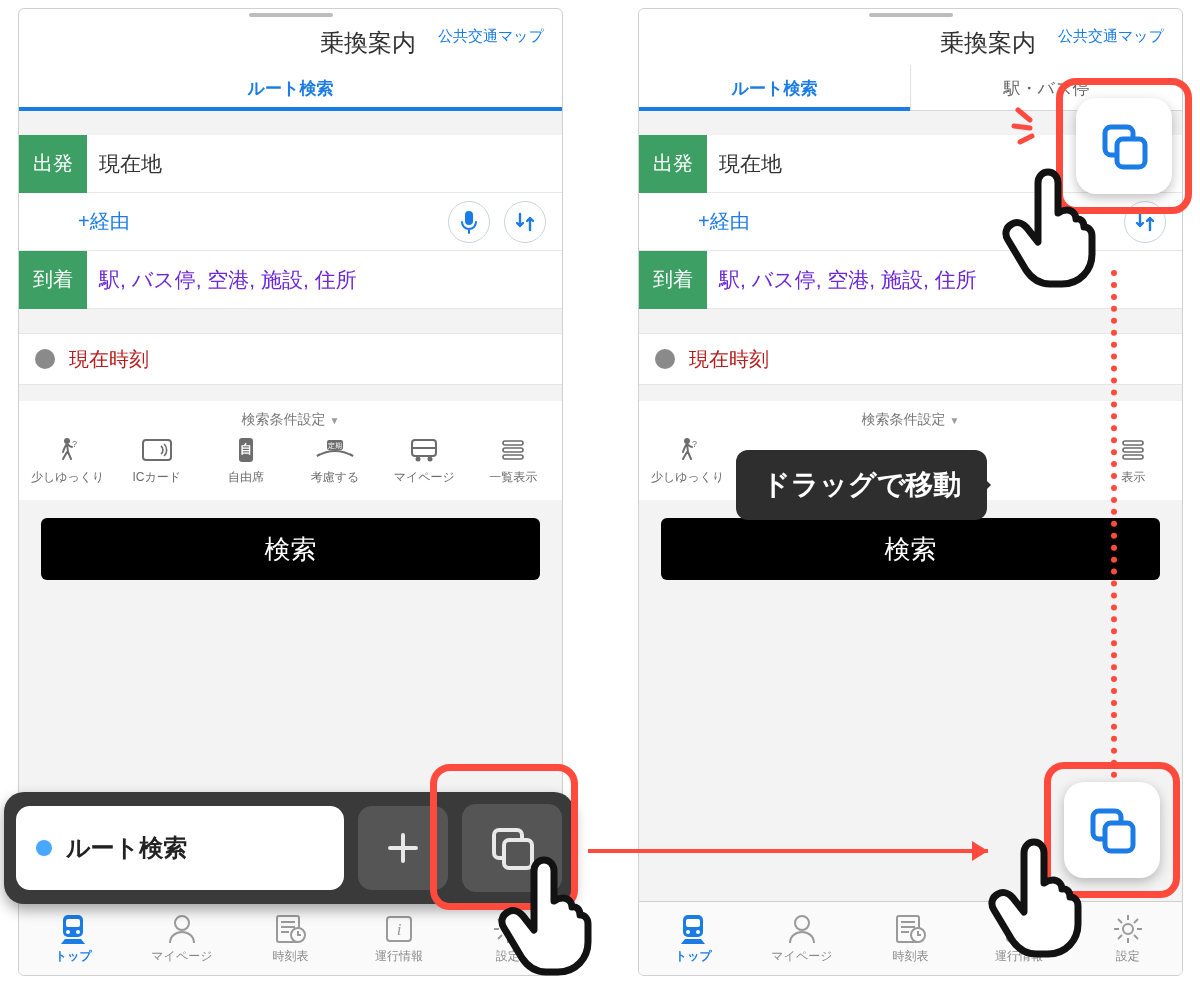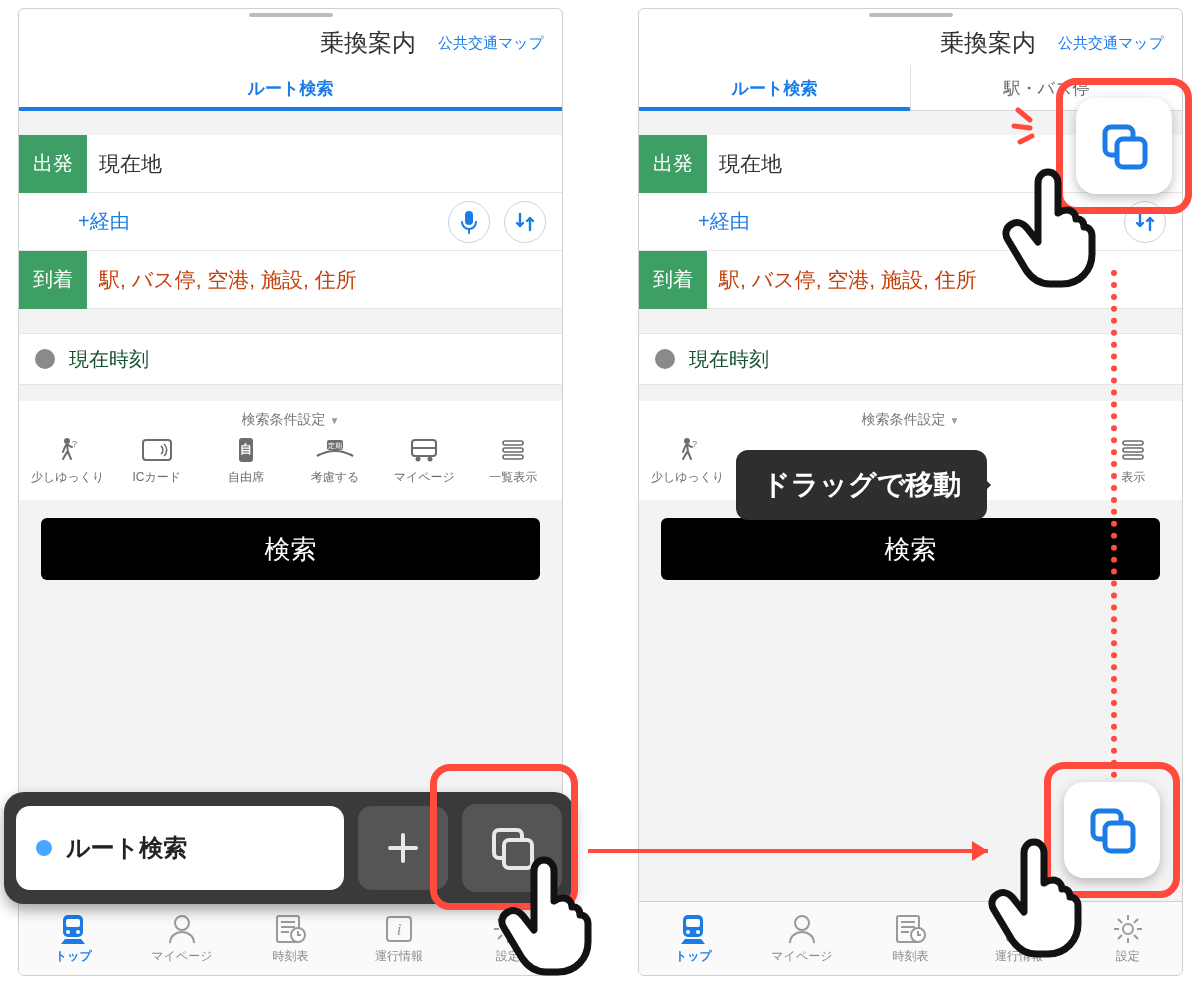--- a/index.html
+++ b/index.html
@@ -23,46 +23,46 @@
     flex-direction: column;
     overflow: hidden;
   }
   .phone-left  { left: 18px; }
   .phone-right { left: 638px; }
 
   
   .home-ind { display:flex; justify-content:center; padding-top:4px; }
   .home-ind span { width:84px; height:4px; border-radius:2px; background:#bdbdbd; }
 
-  .title-row { display:flex; align-items:center; padding: 10px 18px 6px 18px; }
+  .title-row { display:flex; align-items:flex-start; padding: 10px 18px 6px 18px; }
   .title-row .spacer { flex:1; }
   .title-row .title { font-size:24px; color:#333; font-weight:400; }
   .title-row .link  { font-size:15px; color:#1b7ce6; margin-left:22px; }
 
   .tabs { display:flex; border-bottom:1px solid #d6d6d6; background:#fff; }
   .tab { flex:1; text-align:center; padding:12px 0 10px; font-size:17px; color:#666; position:relative; }
   .tab.active { color:#1b7ce6; font-weight:600; }
   .tab.active::after{ content:""; position:absolute; left:0; right:0; bottom:-1px; height:4px; background:#1b7ce6; }
   .tab + .tab { border-left:1px solid #e0e0e0; }
 
   
   .form { background:#f3f3f3; padding-top:24px; }
   .row { display:flex; align-items:center; background:#fff; height:58px; border-bottom:1px solid #e6e6e6;}
   .row .badge { width:68px; height:58px; display:flex; align-items:center; justify-content:center; color:#fff; font-size:20px;}
   .badge.green { background:#3d9f63; }
   .row .val { flex:1; padding-left:12px; font-size:21px; color:#333; }
-  .row .ph  { color:#c2410c; }
+  .row .ph  { color:#6d28d9; }
   .row.via { padding-left:16px; color:#1b7ce6; font-size:20px; justify-content:space-between; padding-right:16px;}
   .row.via .via-label{color:#1b7ce6;margin-left:43px;}
   .icons { display:flex; gap:14px; align-items:center;}
   .circ { width:42px; height:42px; border:1px solid #ccd3dc; border-radius:50%; display:flex; align-items:center; justify-content:center;}
 
   .time-row{ display:flex; align-items:center; background:#fff; height:52px; padding-left:16px; gap:14px; margin-top:24px; border-top:1px solid #e6e6e6; border-bottom:1px solid #e6e6e6;}
   .time-row .clock{ width:20px;height:20px;border-radius:50%;background:#8a8a8a;position:relative;}
-  .time-row .lbl{ font-size:20px; color:#14532d;}
+  .time-row .lbl{ font-size:20px; color:#b91c1c;}
 
   .cond-area{ background:#fff; margin-top:16px; padding:10px 0 14px; }
   .cond-head{ text-align:center; font-size:14px; color:#777; }
   .cond-head .tri{ font-size:10px; color:#9c9c9c; margin-left:4px;}
   .cond-row{ display:flex; justify-content:space-around; padding:8px 4px 0;}
   .cond-item{ display:flex; flex-direction:column; align-items:center; gap:6px; width:80px;}
   .cond-item .ico{ height:26px; display:flex; align-items:center; justify-content:center;}
   .cond-item svg{ display:block; }
   .cond-item .t{ font-size:12px; color:#6d6d6d; white-space:nowrap;}
 

